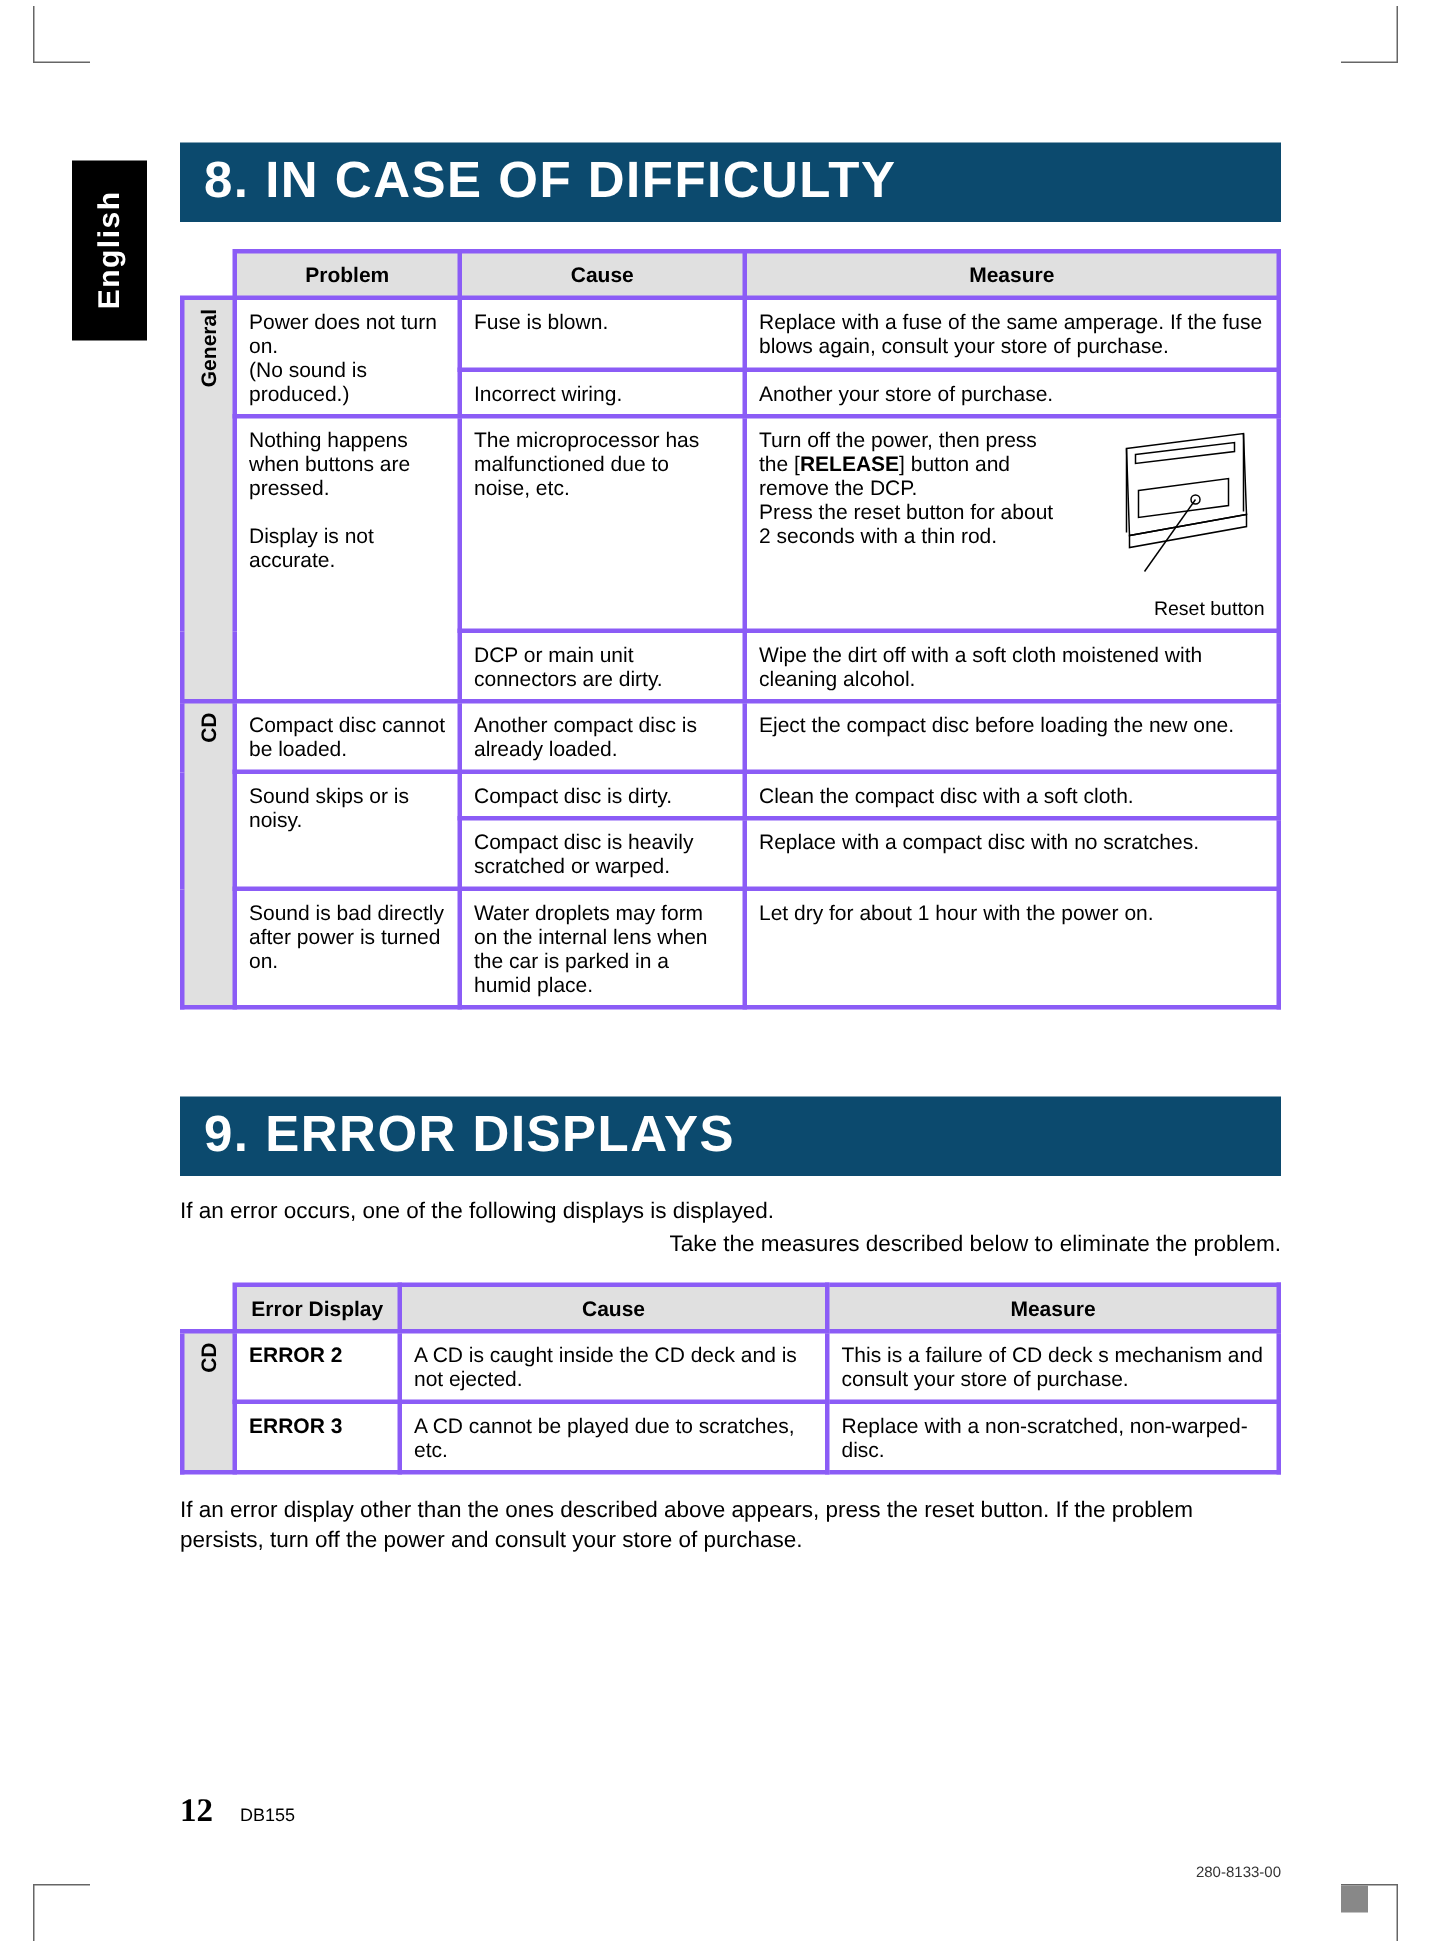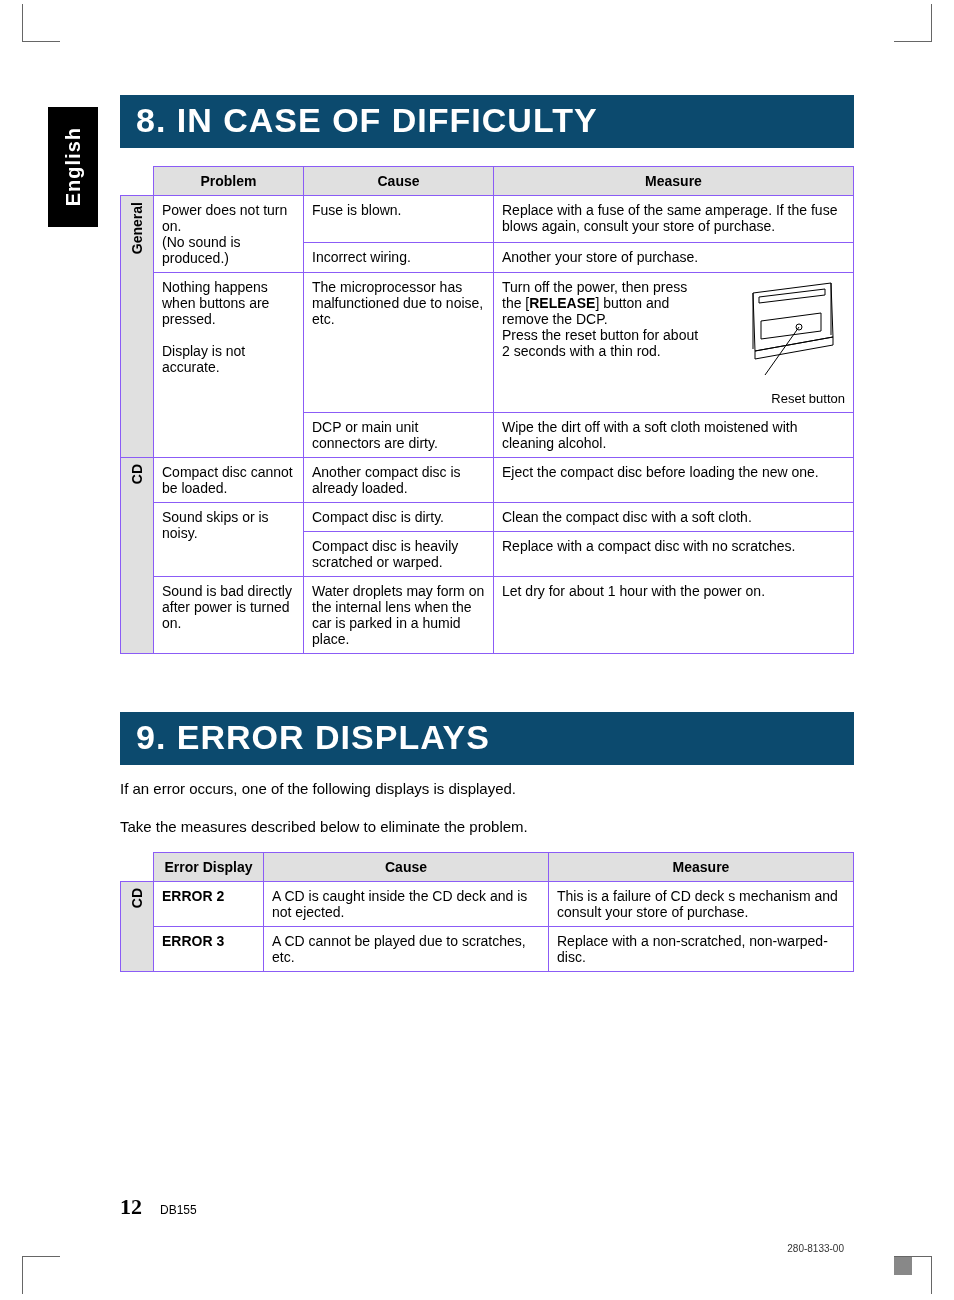--- a/index.html
+++ b/index.html
@@ -56,21 +56,21 @@
     font-stretch: condensed;
   }
   .section-gap-lg { height: 58px; }
   .tbl {
     width: 100%;
     border-collapse: collapse;
     font-size: 14px;
     margin-top: 18px;
   }
   .tbl th, .tbl td {
-    border: 1px solid #8b5cf6;
+    border: 3px solid #8b5cf6;
     padding: 6px 8px;
     vertical-align: top;
     text-align: left;
   }
   .tbl th {
     background: #e0e0e0;
     font-weight: bold;
     text-align: center;
   }
   .vcat {
@@ -98,21 +98,21 @@
   .col-errdisp { width: 110px; font-weight: bold; }
   .col-cause2  { width: 285px; }
   .footer {
     position: absolute; left: 0; bottom: 0; width: 100%;
     display: flex; align-items: baseline; gap: 18px;
     font-size: 12px;
     margin-top: 44px;
   }
   .footer .pg { font-size: 22px; font-weight: bold; font-family: Georgia, 'Times New Roman', serif; }
   .doc-code {
-    position: absolute; right: 110px; bottom: 46px; font-size: 10px; color: #333; text-align: center;
+    position: absolute; right: 100px; bottom: 46px; font-size: 10px; color: #333; text-align: center;
   }
   b.rel { font-weight: bold; }
 </style>
 </head>
 <body>
 
 <div class="page">
 
   <div class="crop-top">
     <div class="crop-mark-l"></div>
@@ -206,21 +206,21 @@
           <td>Let dry for about 1 hour with the power on.</td>
         </tr>
       </tbody>
     </table>
 
     <div class="section-gap-lg"></div>
 
     <div class="section-title">9. ERROR DISPLAYS</div>
 
     <p class="intro-para">If an error occurs, one of the following displays is displayed.</p>
-    <p class="intro-para" style="margin-top:18px;">Take the measures described below to eliminate the problem.</p>
+    <p class="intro-para" style="margin-top:2px;text-align:right;">Take the measures described below to eliminate the problem.</p>
 
     <table class="tbl tbl2">
       <thead>
         <tr>
           <th class="vcat" style="border-top:0;border-left:0;background:#fff;"></th>
           <th class="col-errdisp">Error Display</th>
           <th class="col-cause2">Cause</th>
           <th>Measure</th>
         </tr>
       </thead>
@@ -232,20 +232,21 @@
           <td>This is a failure of CD deck s mechanism and consult your store of purchase.</td>
         </tr>
         <tr>
           <td class="col-errdisp">ERROR 3</td>
           <td class="col-cause2">A CD cannot be played due to scratches, etc.</td>
           <td>Replace with a non-scratched, non-warped-disc.</td>
         </tr>
       </tbody>
     </table>
 
+    <p class="intro-para">If an error display other than the ones described above appears, press the reset button. If the problem persists, turn off the power and consult your store of purchase.</p>
 
     <div class="footer">
       <span class="pg">12</span>
       <span>DB155</span>
     </div>
 
   </div>
 
   <div class="doc-code">280-8133-00</div>
 

